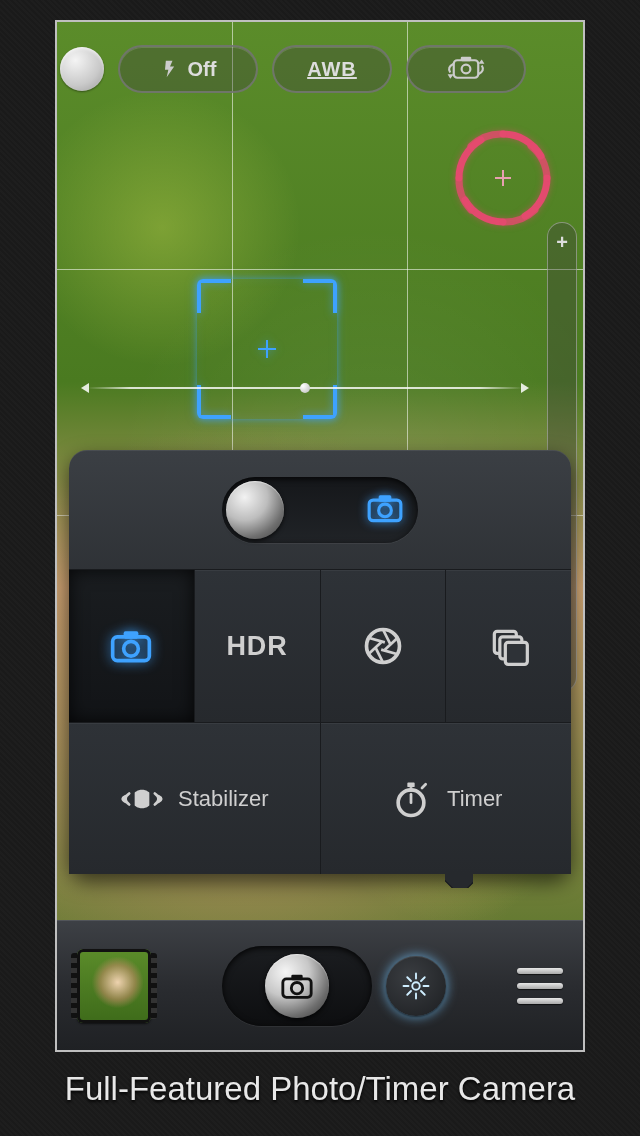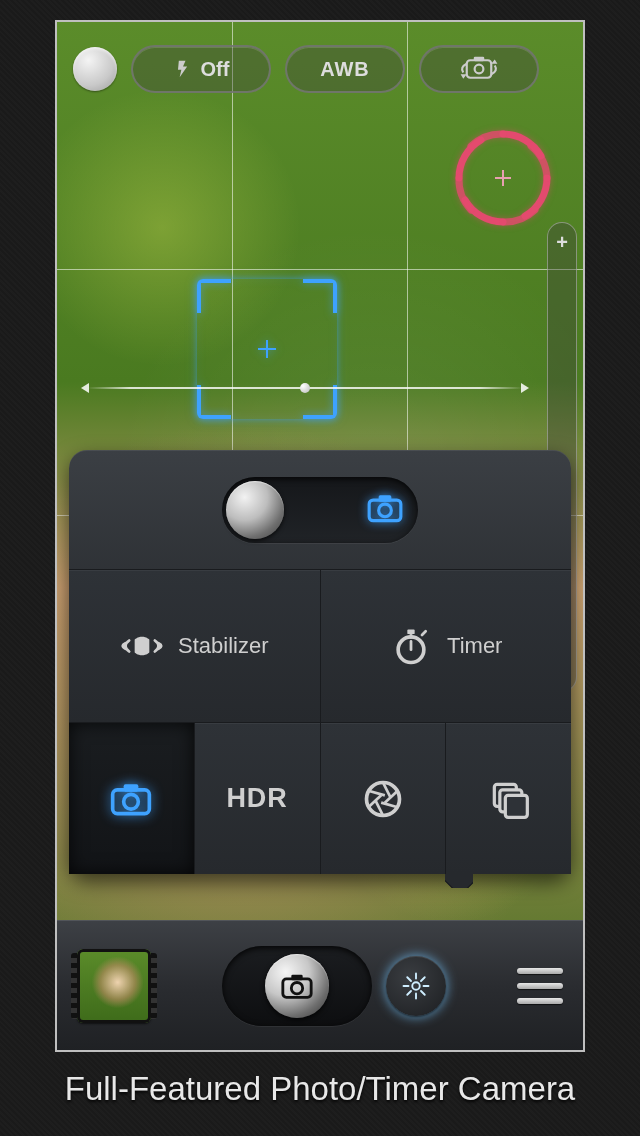--- a/index.html
+++ b/index.html
@@ -27,38 +27,38 @@
       linear-gradient(180deg, #5b8c2a 0%, #4a7a20 35%, #c9a070 55%, #3e6b1a 100%);
   }
   
   .grid-v, .grid-h { position: absolute; background: rgba(255,255,255,0.55); }
   .grid-v { width: 1px; height: 72%; top: 0; }
   .grid-h { height: 1px; width: 100%; left: 0; }
   .gv1 { left: 33.3%; } .gv2 { left: 66.6%; }
   .gh1 { top: 24%; } .gh2 { top: 48%; }
 
   
-  .topbar { position: absolute; top: 18px; left: 0; right: 0; height: 58px; display: flex; align-items: center; gap: 14px; padding: 0 16px; }
+  .topbar { position: absolute; top: 18px; left: 0; right: 0; height: 58px; display: flex; align-items: center; gap: 14px; padding: 0 3px; }
   .indicator-dot {
     width: 44px; height: 44px; border-radius: 50%;
     background: radial-gradient(circle at 35% 30%, #f4f4f4, #c9c9c9 60%, #9a9a9a);
     box-shadow: inset 0 2px 3px rgba(255,255,255,.6), 0 1px 2px rgba(0,0,0,.4);
   }
   .pill {
     height: 48px; border-radius: 24px;
     border: 2px solid rgba(120,120,120,0.8);
     background: rgba(60,60,60,0.35);
     color: #ddd; font-weight: 600; font-size: 20px;
     display: flex; align-items: center; justify-content: center; gap: 8px;
     padding: 0 18px;
     box-shadow: inset 0 1px 0 rgba(255,255,255,0.15);
   }
   .pill svg { display:block; }
   .flash-pill { width: 140px; }
-  .awb-pill   { width: 120px; letter-spacing: 1px; }
+  .awb-pill   { width: 120px; letter-spacing: 1px; text-decoration: underline; }
   .flip-pill  { width: 120px; }
 
   
   .focus-box {
     position: absolute; left: 140px; top: 257px; width: 140px; height: 140px;
     border: 3px solid #3ea2ff; border-radius: 6px;
     box-shadow: 0 0 6px rgba(62,162,255,.6);
   }
   .focus-box::before, .focus-box::after, .focus-box .tick-l, .focus-box .tick-r {
     content: ""; position: absolute; background: #3ea2ff;
@@ -285,40 +285,20 @@
           <svg viewBox="0 0 48 36">
               <rect x="4" y="8" width="40" height="26" rx="5" fill="none" stroke="currentColor" stroke-width="4"></rect>
               <circle cx="24" cy="21" r="8" fill="none" stroke="currentColor" stroke-width="4"></circle>
               <rect x="16" y="2" width="16" height="8" rx="2" fill="currentColor"></rect>
             </svg>
         </div>
       </div>
     </div>
 
     <div class="panel-row">
-      <div class="opt">
-        <svg viewBox="0 0 48 48">
-          <path d="M24 14c-5 0-8 3-8 3v14s3 3 8 3 8-3 8-3V17s-3-3-8-3z" fill="#cfcfcf"></path>
-          <path d="M10 18c0 0-4 3-4 6s4 6 4 6M38 18c0 0 4 3 4 6s-4 6-4 6M6 21c0 0-3 1.5-3 3s3 3 3 3M42 21c0 0 3 1.5 3 3s-3 3-3 3" fill="none" stroke="#cfcfcf" stroke-width="3" stroke-linecap="round"></path>
-        </svg>
-        <span>Stabilizer</span>
-      </div>
-      <div class="opt">
-        <svg viewBox="0 0 48 48">
-          <circle cx="24" cy="28" r="14" fill="none" stroke="#cfcfcf" stroke-width="4"></circle>
-          <rect x="20" y="6" width="8" height="5" rx="1" fill="#cfcfcf"></rect>
-          <line x1="24" y1="11" x2="24" y2="16" stroke="#cfcfcf" stroke-width="3"></line>
-          <line x1="24" y1="28" x2="24" y2="19" stroke="#cfcfcf" stroke-width="3" stroke-linecap="round"></line>
-          <line x1="36" y1="12" x2="40" y2="8" stroke="#cfcfcf" stroke-width="3" stroke-linecap="round"></line>
-        </svg>
-        <span>Timer</span>
-      </div>
-    </div>
-
-    <div class="panel-row">
       <div class="opt active">
         <svg viewBox="0 0 48 36" class="glow">
             <rect x="4" y="8" width="40" height="26" rx="5" fill="none" stroke="currentColor" stroke-width="4"></rect>
             <circle cx="24" cy="21" r="8" fill="none" stroke="currentColor" stroke-width="4"></circle>
             <rect x="16" y="2" width="16" height="8" rx="2" fill="currentColor"></rect>
           </svg>
       </div>
       <div class="opt">
         <span style="font-size:27px;font-weight:700;letter-spacing:1px">HDR</span>
       </div>
@@ -334,20 +314,40 @@
             <line x1="8" y1="15" x2="26" y2="20"></line>
           </g>
         </svg>
       </div>
       <div class="opt">
         <svg viewBox="0 0 48 48">
           <rect x="8" y="8" width="24" height="24" rx="3" fill="none" stroke="#cfcfcf" stroke-width="3.5"></rect>
           <rect x="14" y="14" width="24" height="24" rx="3" fill="#2e3237" stroke="#cfcfcf" stroke-width="3.5"></rect>
           <rect x="20" y="20" width="24" height="24" rx="3" fill="#2e3237" stroke="#cfcfcf" stroke-width="3.5"></rect>
         </svg>
+      </div>
+    </div>
+
+    <div class="panel-row">
+      <div class="opt">
+        <svg viewBox="0 0 48 48">
+          <path d="M24 14c-5 0-8 3-8 3v14s3 3 8 3 8-3 8-3V17s-3-3-8-3z" fill="#cfcfcf"></path>
+          <path d="M10 18c0 0-4 3-4 6s4 6 4 6M38 18c0 0 4 3 4 6s-4 6-4 6M6 21c0 0-3 1.5-3 3s3 3 3 3M42 21c0 0 3 1.5 3 3s-3 3-3 3" fill="none" stroke="#cfcfcf" stroke-width="3" stroke-linecap="round"></path>
+        </svg>
+        <span>Stabilizer</span>
+      </div>
+      <div class="opt">
+        <svg viewBox="0 0 48 48">
+          <circle cx="24" cy="28" r="14" fill="none" stroke="#cfcfcf" stroke-width="4"></circle>
+          <rect x="20" y="6" width="8" height="5" rx="1" fill="#cfcfcf"></rect>
+          <line x1="24" y1="11" x2="24" y2="16" stroke="#cfcfcf" stroke-width="3"></line>
+          <line x1="24" y1="28" x2="24" y2="19" stroke="#cfcfcf" stroke-width="3" stroke-linecap="round"></line>
+          <line x1="36" y1="12" x2="40" y2="8" stroke="#cfcfcf" stroke-width="3" stroke-linecap="round"></line>
+        </svg>
+        <span>Timer</span>
       </div>
     </div>
     <div class="panel-tail"></div>
   </div>
 
   <div class="bottombar">
     <div class="thumb"></div>
     <div class="shutter-wrap">
       <div class="shutter">
         <div class="shutter-knob">

